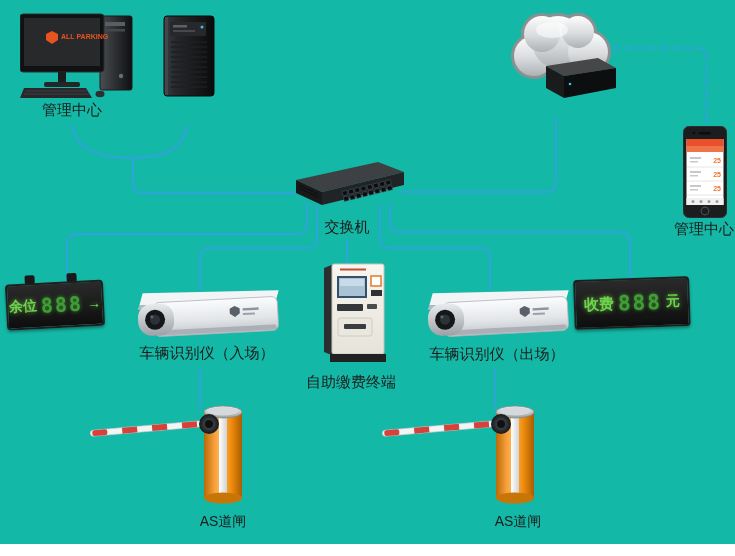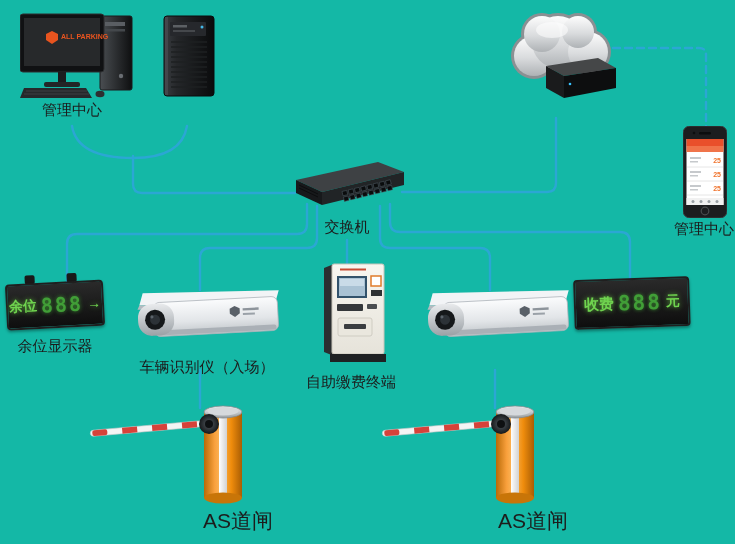--- a/index.html
+++ b/index.html
@@ -3,21 +3,21 @@
 <meta charset="utf-8">
 <style>
   html,body{margin:0;padding:0;background:#fff;}
   #stage{position:relative;width:735px;height:544px;background:#14b8a6;overflow:hidden;
          font-family:"Liberation Sans",sans-serif;}
   .wires{position:absolute;left:0;top:0;z-index:1;}
   .dev{position:absolute;z-index:2;}
   .lbl{position:absolute;z-index:3;font-size:15px;font-weight:500;color:#1c1c1c;
        text-align:center;white-space:nowrap;line-height:18px;}
   .lbl-big{font-size:20px;font-weight:500;color:#2d2d2d;}
-  .lbl-gate{font-size:21px;text-align:right;}
+  .lbl-gate{font-size:14px;}
   
   .led{position:absolute;z-index:2;}
   .led .tab{position:absolute;top:0;width:10px;height:9px;background:#191919;border-radius:2px;}
   .led .body{position:absolute;background:linear-gradient(180deg,#2a2a2a,#0e0e0e);
              border:2px solid #1f1f1f;border-radius:4px;box-shadow:0 2px 3px rgba(0,0,0,.35);
              display:flex;align-items:center;justify-content:center;gap:4px;}
   .led .pfx,.led .sfx{color:#6fd34f;font-weight:bold;font-size:14px;
        text-shadow:0 0 5px rgba(110,220,70,.8);}
   .led .digits{font-family:"DejaVu Sans Mono",monospace;font-weight:bold;font-size:20px;
        color:#419e37;letter-spacing:2px;text-shadow:0 0 4px rgba(70,190,55,.7);}
@@ -235,40 +235,39 @@
 
   <div class="led" style="left:6px;top:274px;width:100px;height:62px;transform:rotate(-3deg)">
     <div class="tab" style="left:20px"></div>
     <div class="tab" style="left:62px"></div>
     <div class="body" style="left:0;top:8px;width:94px;height:42px">
       <span class="pfx">余位</span>
         <span class="digits">888</span>
         <span class="sfx">→</span>
     </div>
   </div>
-  <div class="lbl" style="left:5px;top:337px;width:100px">余位显示器</div>
 
   <div class="dev" style="left:130px;top:284px;width:154px;height:66px">
     <svg width="154" height="66">
       <g transform="rotate(-3 77 33)">
         <polygon points="14,6 150,10 146,22 10,18" fill="#f2f4f6"></polygon>
         <polygon points="10,18 146,22 144,26 8,22" fill="#b4bac0"></polygon>
         <rect x="24" y="16" width="124" height="34" rx="6" fill="url(#gCamBody)" stroke="#aeb4ba" stroke-width="0.8"></rect>
         <rect x="26" y="44" width="120" height="5" rx="2.5" fill="#aab0b6"></rect>
         <rect x="8" y="17" width="36" height="32" rx="14" fill="url(#gLensH)"></rect>
         <circle cx="25" cy="33" r="10" fill="#15181a"></circle>
         <circle cx="25" cy="33" r="5" fill="#2c3237"></circle>
         <circle cx="22" cy="30" r="1.6" fill="#5b646b"></circle>
         <path d="M100,26 l5,-2.5 5,2.5 v5 l-5,3.5 -5,-3.5 z" fill="#596068"></path>
         <rect x="113" y="26" width="16" height="2.5" fill="#8d949b"></rect>
         <rect x="113" y="31" width="12" height="2" fill="#9aa1a8"></rect>
       </g>
     </svg>
   </div>
-  <div class="lbl" style="left:105px;top:358px;width:204px">车辆识别仪（入场）</div>
+  <div class="lbl" style="left:105px;top:344px;width:204px">车辆识别仪（入场）</div>
 
   <div class="dev" style="left:318px;top:260px;width:76px;height:104px">
     <svg width="76" height="104">
       <polygon points="6,8 16,4 16,96 6,92" fill="#2b2e30"></polygon>
       <rect x="14" y="4" width="52" height="90" rx="2" fill="url(#gKiosk)" stroke="#c9c5ba" stroke-width="1"></rect>
       <rect x="18" y="7" width="44" height="5" fill="#f7f5ef"></rect>
       <rect x="22" y="8.5" width="26" height="2" fill="#c84a32"></rect>
       <rect x="19" y="16" width="30" height="22" fill="#32526b"></rect>
       <rect x="21" y="18" width="26" height="18" fill="#a9c2d4"></rect>
       <rect x="22" y="19" width="24" height="7" fill="#c9dbe8"></rect>
@@ -293,20 +292,21 @@
         <rect x="8" y="17" width="36" height="32" rx="14" fill="url(#gLensH)"></rect>
         <circle cx="25" cy="33" r="10" fill="#15181a"></circle>
         <circle cx="25" cy="33" r="5" fill="#2c3237"></circle>
         <circle cx="22" cy="30" r="1.6" fill="#5b646b"></circle>
         <path d="M100,26 l5,-2.5 5,2.5 v5 l-5,3.5 -5,-3.5 z" fill="#596068"></path>
         <rect x="113" y="26" width="16" height="2.5" fill="#8d949b"></rect>
         <rect x="113" y="31" width="12" height="2" fill="#9aa1a8"></rect>
       </g>
     </svg>
   </div>
+  <div class="lbl" style="left:395px;top:345px;width:204px">车辆识别仪（出场）</div>
 
   <div class="led" style="left:574px;top:274px;width:116px;height:64px;transform:rotate(-2deg)">
     <div class="body" style="left:0;top:4px;width:112px;height:46px">
       <span class="pfx" style="font-size:15px">收费</span>
         <span class="digits" style="font-size:21px">888</span>
         <span class="sfx">元</span>
     </div>
   </div>
 
   <div class="dev" style="left:88px;top:402px;width:160px;height:106px">

